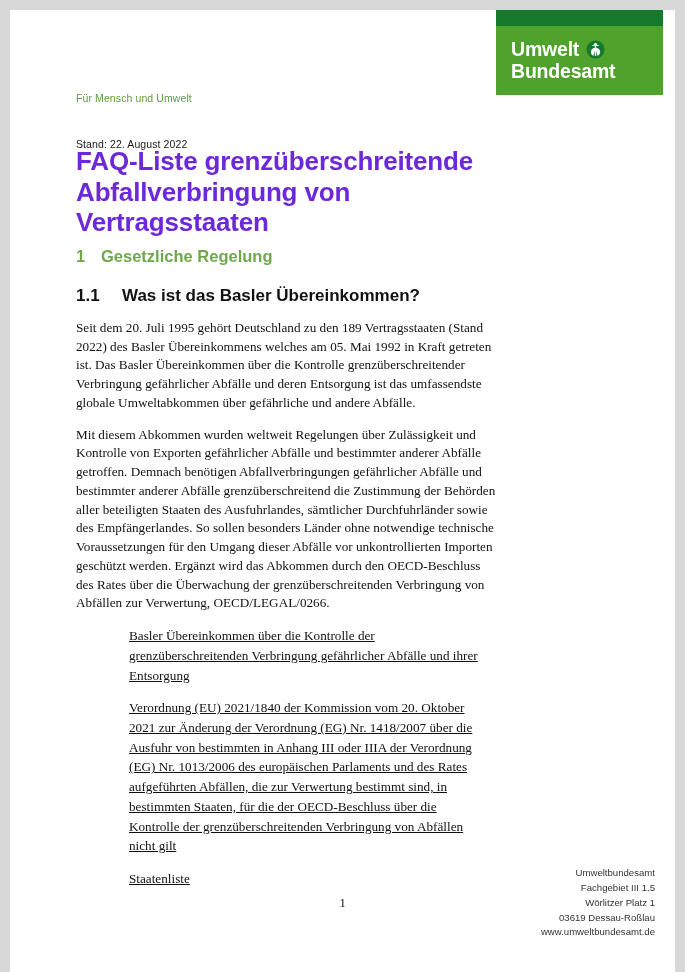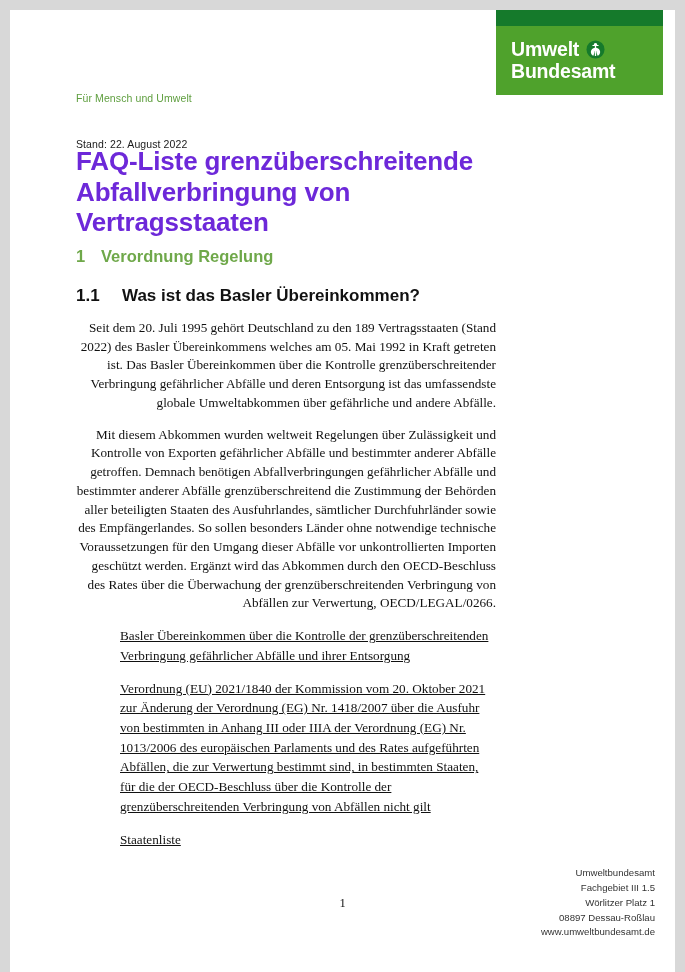--- a/index.html
+++ b/index.html
@@ -134,32 +134,32 @@
     width: 46px;
     flex: 0 0 46px;
   }
 
   p.body {
     font-family: "Liberation Serif", serif;
     font-size: 13.2px;
     line-height: 1.42;
     color: #111111;
     margin: 0 0 13px 0;
-    text-align: right;
+    text-align: left;
   }
 
   .links-label {
     font-family: "Liberation Serif", serif;
     font-size: 13.2px;
     line-height: 1.42;
     color: #111111;
     margin: 0 0 10px 0;
   }
   .link-list {
-    margin: 0;
+    margin: 9px;
     padding: 0 0 0 44px;
     list-style: none;
   }
   .link-list li {
     margin: 0 0 13px 0;
   }
   .doc-link {
     font-family: "Liberation Serif", serif;
     font-size: 13.2px;
     line-height: 1.42;
@@ -223,21 +223,21 @@
 
   <div class="content">
 
     <h1 class="doc-title">
       <span>FAQ-Liste grenzüberschreitende</span><br>
       <span>Abfallverbringung von Vertragsstaaten</span>
     </h1>
 
     <h2 class="section-heading">
       <span class="num">1</span>
-      <span>Verordnung Regelung</span>
+      <span>Gesetzliche Regelung</span>
     </h2>
 
     <h3 class="subsection-heading">
       <span class="num">1.1</span>
       <span>Was ist das Basler Übereinkommen?</span>
     </h3>
 
     <p class="body">Seit dem 20. Juli 1995 gehört Deutschland zu den 189 Vertragsstaaten (Stand 2022) des Basler Übereinkommens welches am 05. Mai 1992 in Kraft getreten ist. Das Basler Übereinkommen über die Kontrolle grenzüberschreitender Verbringung gefährlicher Abfälle und deren Entsorgung ist das umfassendste globale Umweltabkommen über gefährliche und andere Abfälle.</p>
     <p class="body">Mit diesem Abkommen wurden weltweit Regelungen über Zulässigkeit und Kontrolle von Exporten gefährlicher Abfälle und bestimmter anderer Abfälle getroffen. Demnach benötigen Abfallverbringungen gefährlicher Abfälle und bestimmter anderer Abfälle grenzüberschreitend die Zustimmung der Behörden aller beteiligten Staaten des Ausfuhrlandes, sämtlicher Durchfuhrländer sowie des Empfängerlandes. So sollen besonders Länder ohne notwendige technische Voraussetzungen für den Umgang dieser Abfälle vor unkontrollierten Importen geschützt werden. Ergänzt wird das Abkommen durch den OECD-Beschluss des Rates über die Überwachung der grenzüberschreitenden Verbringung von Abfällen zur Verwertung, OECD/LEGAL/0266.</p>
 
@@ -255,17 +255,17 @@
     </ul>
 
   </div>
 
   <div class="page-number">1</div>
 
   <div class="footer-address">
     <div>Umweltbundesamt</div>
     <div>Fachgebiet III 1.5</div>
     <div>Wörlitzer Platz 1</div>
-    <div>08897 Dessau-Roßlau</div>
+    <div>03619 Dessau-Roßlau</div>
     <div>www.umweltbundesamt.de</div>
   </div>
 
 </div>
 
 </body></html>

